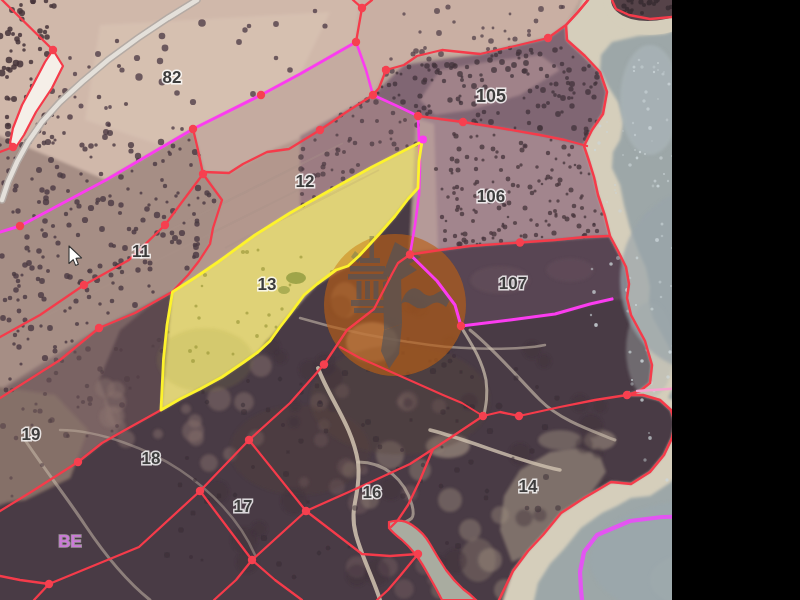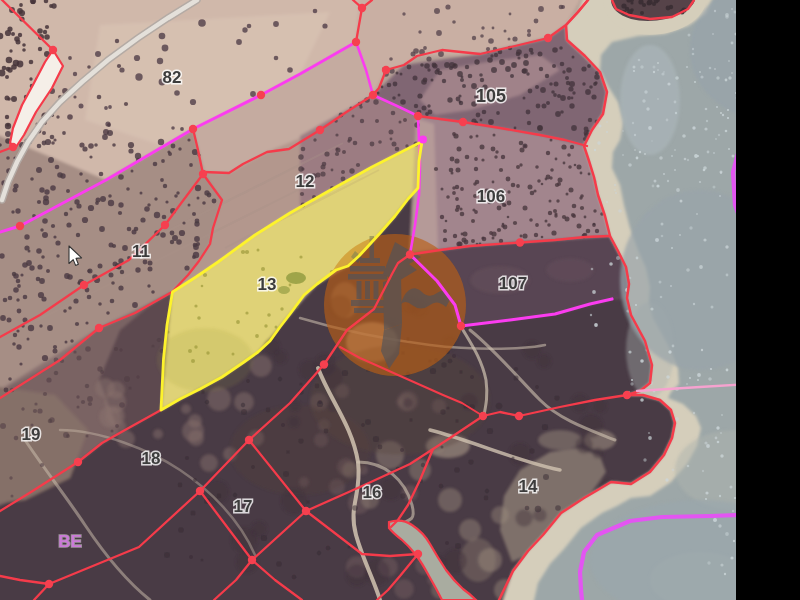--- a/index.html
+++ b/index.html
@@ -1,16 +1,16 @@
 <!DOCTYPE html>
 <html><head>
 <meta charset="utf-8">
 <style>
 html,body{margin:0;padding:0;background:#000;}
-#map{width:736px;height:600px;overflow:hidden;position:relative;}
+#map{width:672px;height:600px;overflow:hidden;position:relative;}
 </style>
 </head>
 <body>
 
 <div id="map">
 <svg width="800" height="600" viewBox="0 0 800 600">
 <defs>
 <filter id="soft" x="-10%" y="-10%" width="120%" height="120%">
           <feGaussianBlur stdDeviation="1.6"></feGaussianBlur>
         </filter>

